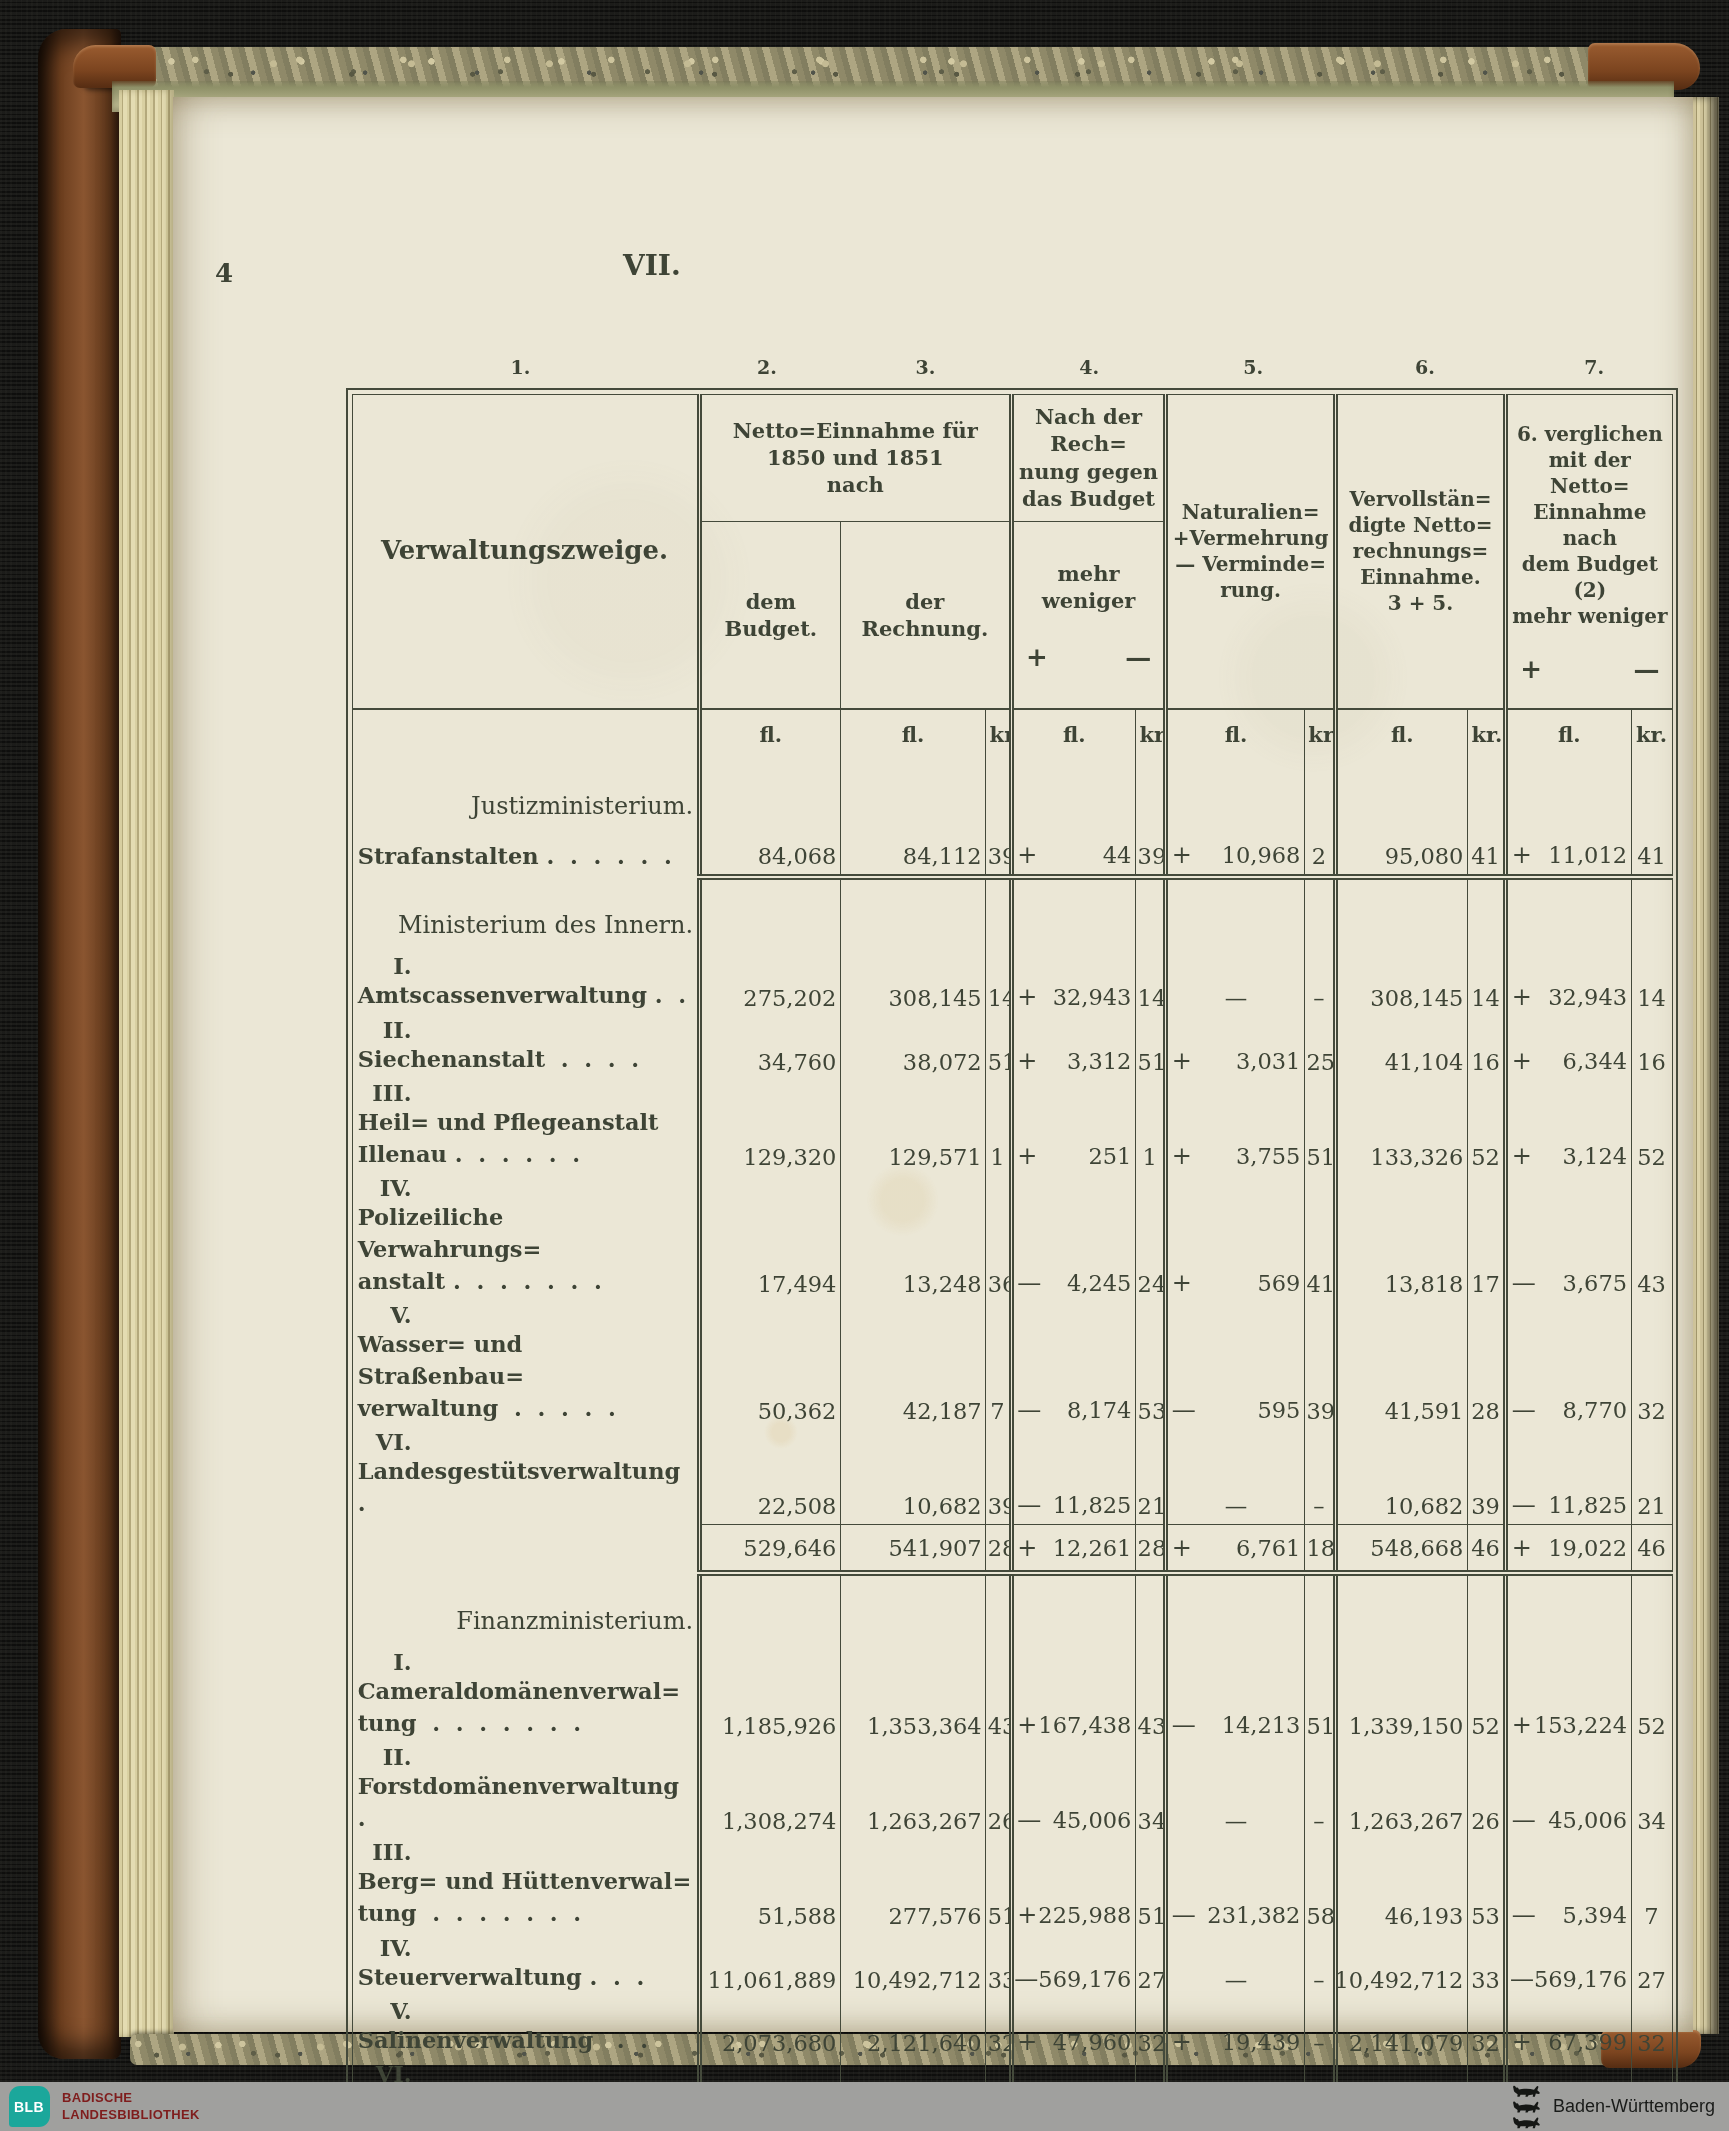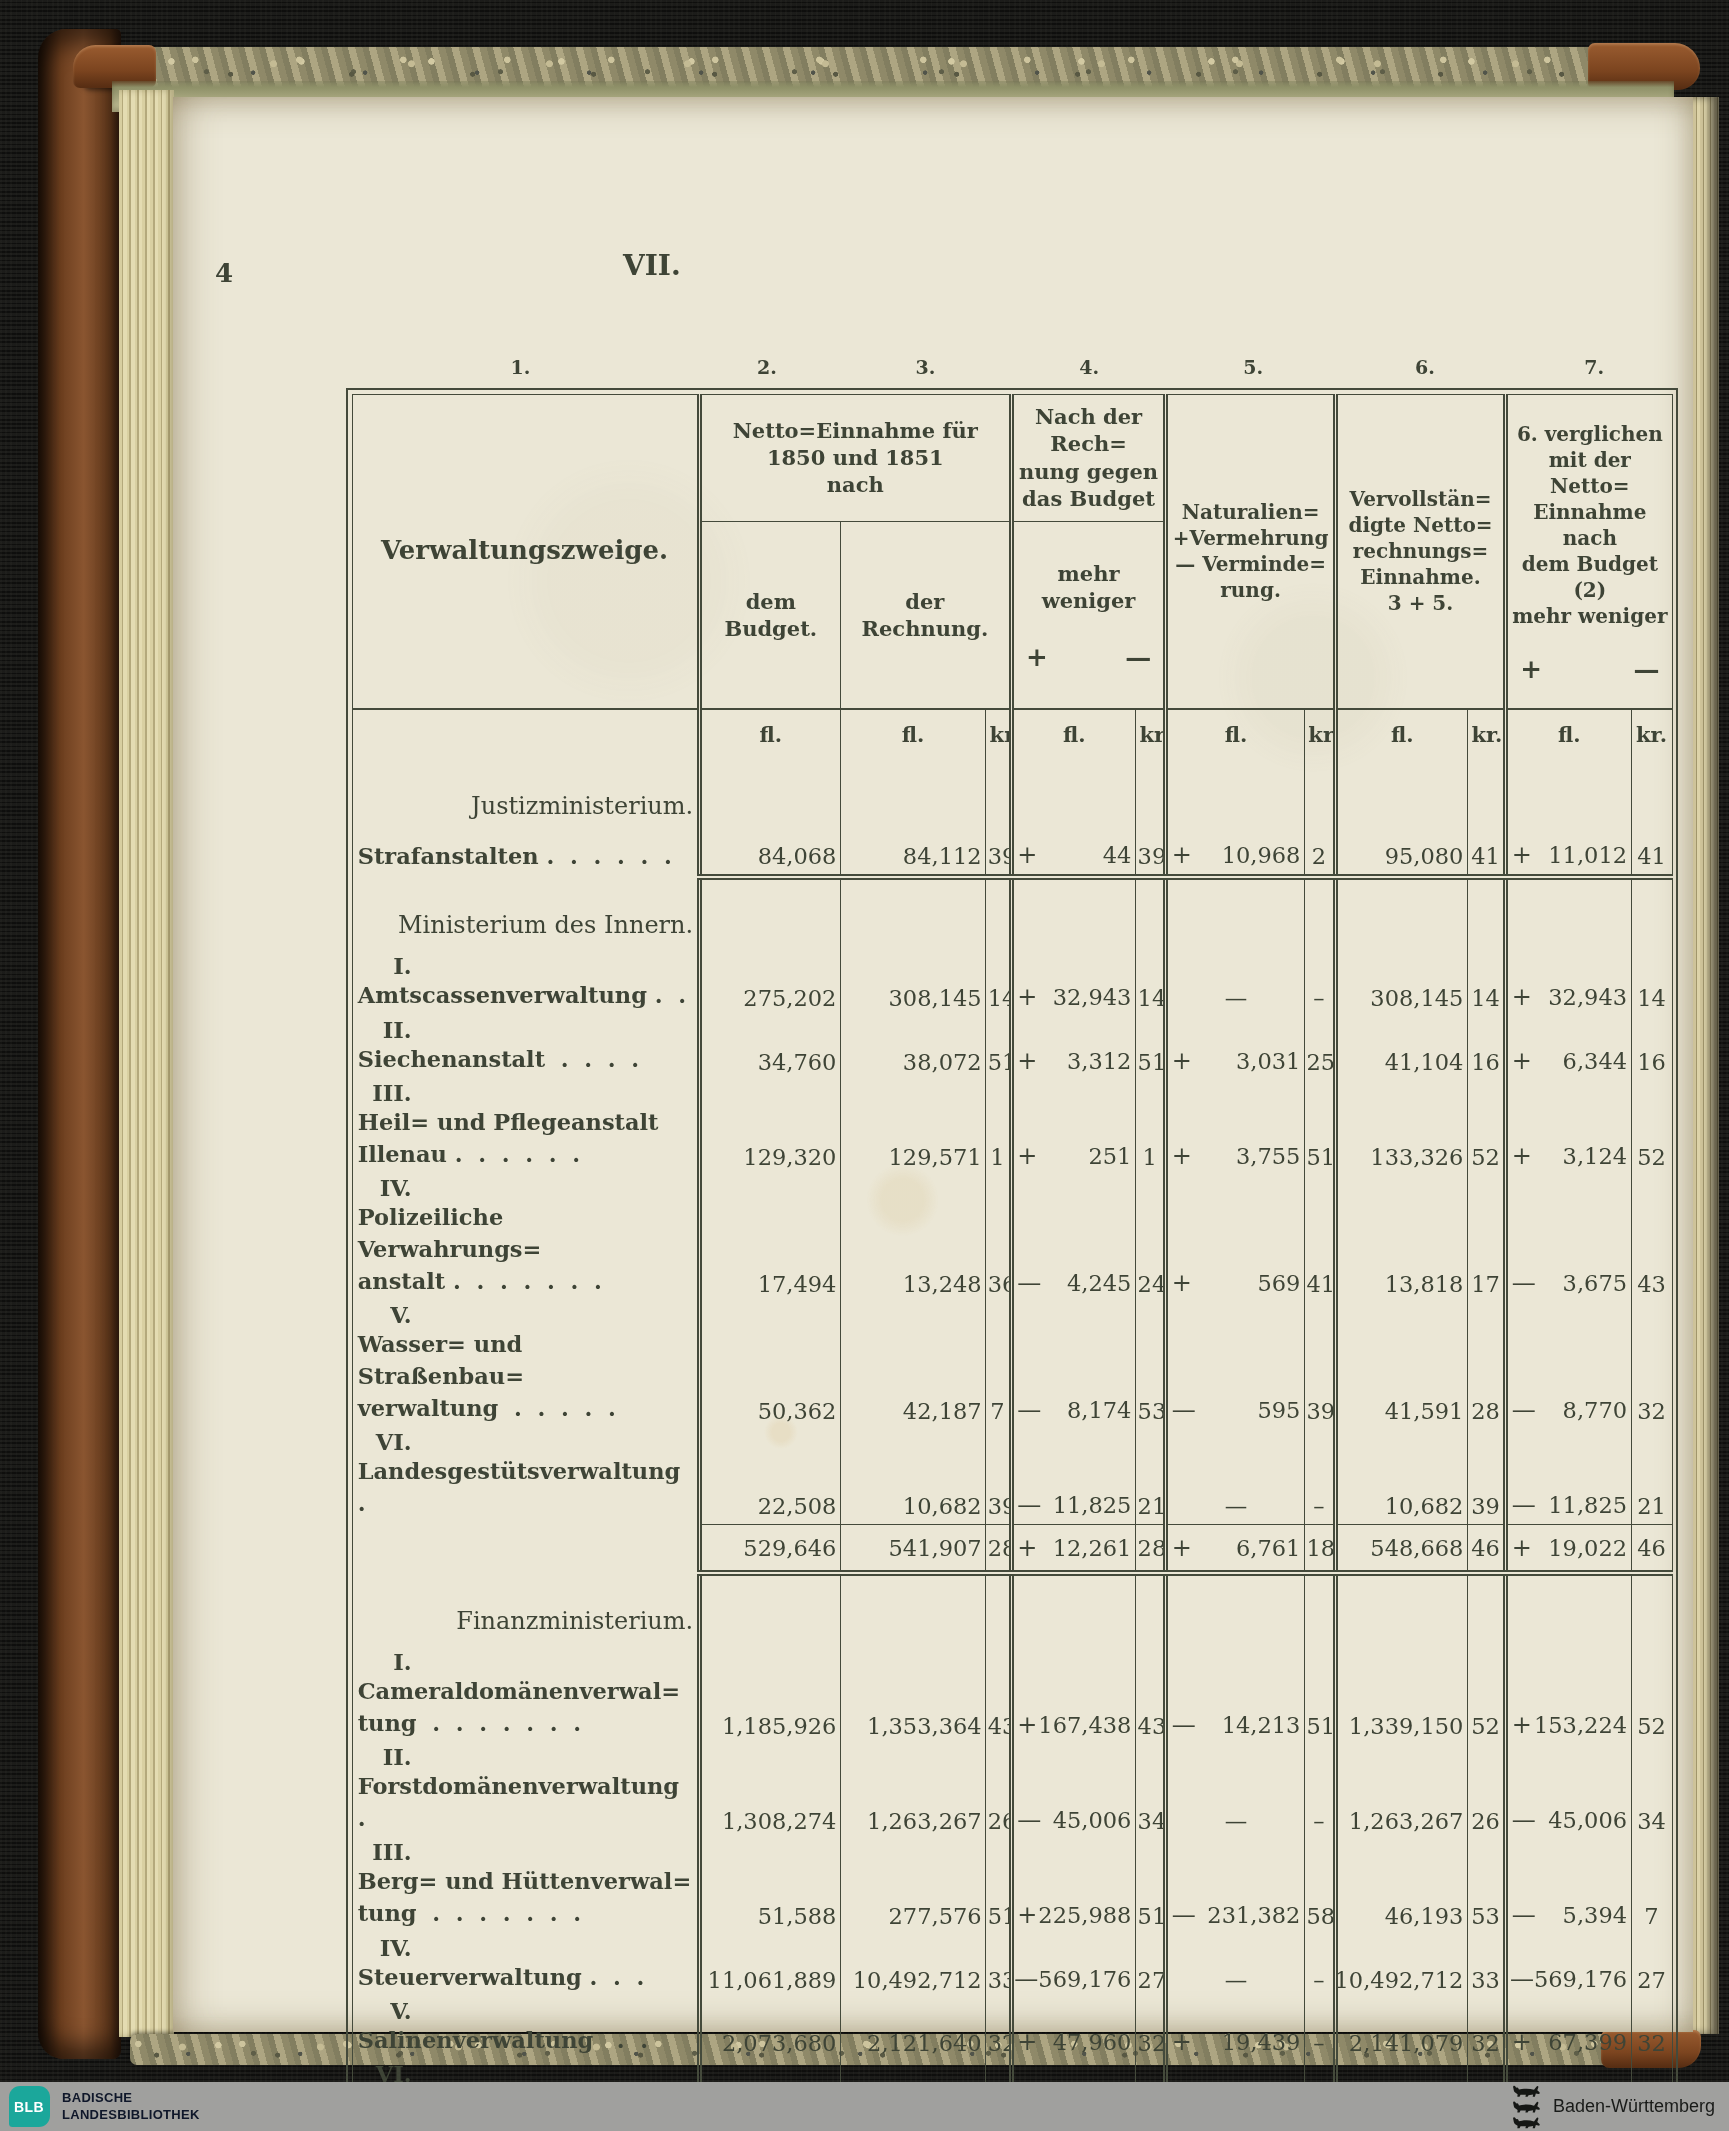--- a/index.html
+++ b/index.html
@@ -92,21 +92,21 @@
   td.krc{text-align:center;padding:0 1.7px 5.2px 1.7px;}
   td.dashc{text-align:center;}
   tr.subtotal td{height:45px;vertical-align:middle;font-size:22.5px;padding-bottom:0;}
   tr.subtotal td:not(.lbl){border-top:1.7px solid #444a3b;margin-left:24px;}
   tr.end td:not(.lbl){border-bottom:6px double #444a3b;}
   .sum-label{text-align:right;padding-right:15.6px;letter-spacing:4.3px;font-weight:700;}
   
   .footer{position:absolute;left:0;top:2082px;width:1729px;height:49px;background:#a0a09e;font-family:"Liberation Sans",sans-serif;}
   .blb-badge{position:absolute;left:8.6px;top:4.3px;width:41px;height:41px;background:#1ba79b;border-radius:11.2px 11.2px 11.2px 3.5px;
     display:flex;align-items:center;justify-content:center;color:#ffffff;font-weight:700;font-size:14px;letter-spacing:0.4px;}
-  .blb-name{position:absolute;left:62px;top:7.8px;color:#0f172a;font-weight:700;font-size:13px;line-height:1.3;letter-spacing:0.3px;}
+  .blb-name{position:absolute;left:62px;top:7.8px;color:#7f1d1d;font-weight:700;font-size:13px;line-height:1.3;letter-spacing:0.3px;}
   .bw-wrap{position:absolute;right:14px;top:0;height:49px;display:flex;align-items:center;gap:12px;}
   .bw-lions{width:31px;height:45px;}
   .bw-name{color:#191b19;font-size:18px;font-weight:500;}
 </style>
 </head>
 <body>
 
 <div id="stage">
   <div class="spine"></div>
   <div class="marble-top marble"></div>

